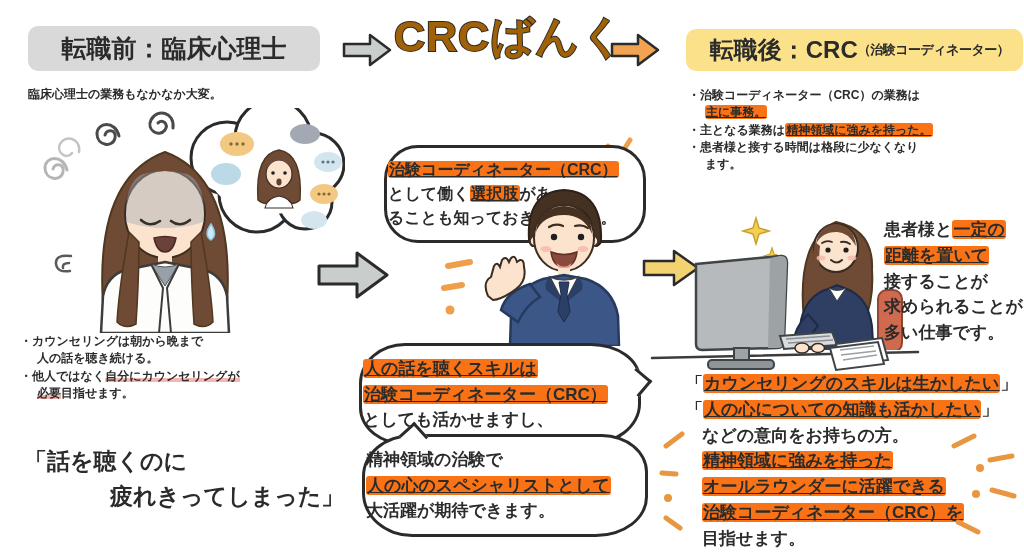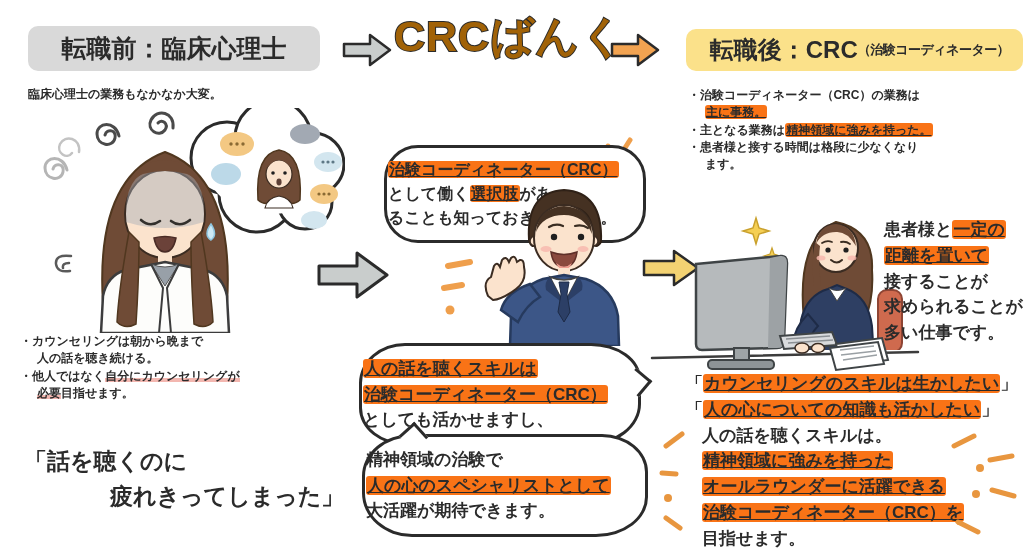--- a/index.html
+++ b/index.html
@@ -254,21 +254,21 @@
     <div><span>患者様と</span><span class="hl">一定の</span></div>
     <div><span class="hl">距離を置いて</span></div>
     <div>接することが</div>
     <div>求められることが</div>
     <div>多い仕事です。</div>
   </div>
 
   <div class="abs" id="closing">
     <div><span>「</span><span class="hl">カウンセリングのスキルは生かしたい</span><span>」</span></div>
     <div><span>「</span><span class="hl">人の心についての知識も活かしたい</span><span>」</span></div>
-    <div class="ind">人の話を聴くスキルは。</div>
+    <div class="ind">などの意向をお持ちの方。</div>
     <div class="ind"><span class="hl">精神領域に強みを持った</span></div>
     <div class="ind"><span class="hl">オールラウンダーに活躍できる</span></div>
     <div class="ind"><span class="hl">治験コーディネーター（CRC）を</span></div>
     <div class="ind">目指せます。</div>
   </div>
 
   <svg class="abs" style="left:658px;top:428px" width="30" height="105" viewBox="0 0 30 105">
     <path d="M24,6 L8,18" stroke="#e8963f" stroke-width="5" stroke-linecap="round"></path>
     <path d="M18,46 L4,45" stroke="#e8963f" stroke-width="5" stroke-linecap="round"></path>
     <circle cx="10" cy="70" r="4" fill="#e8963f"></circle>

